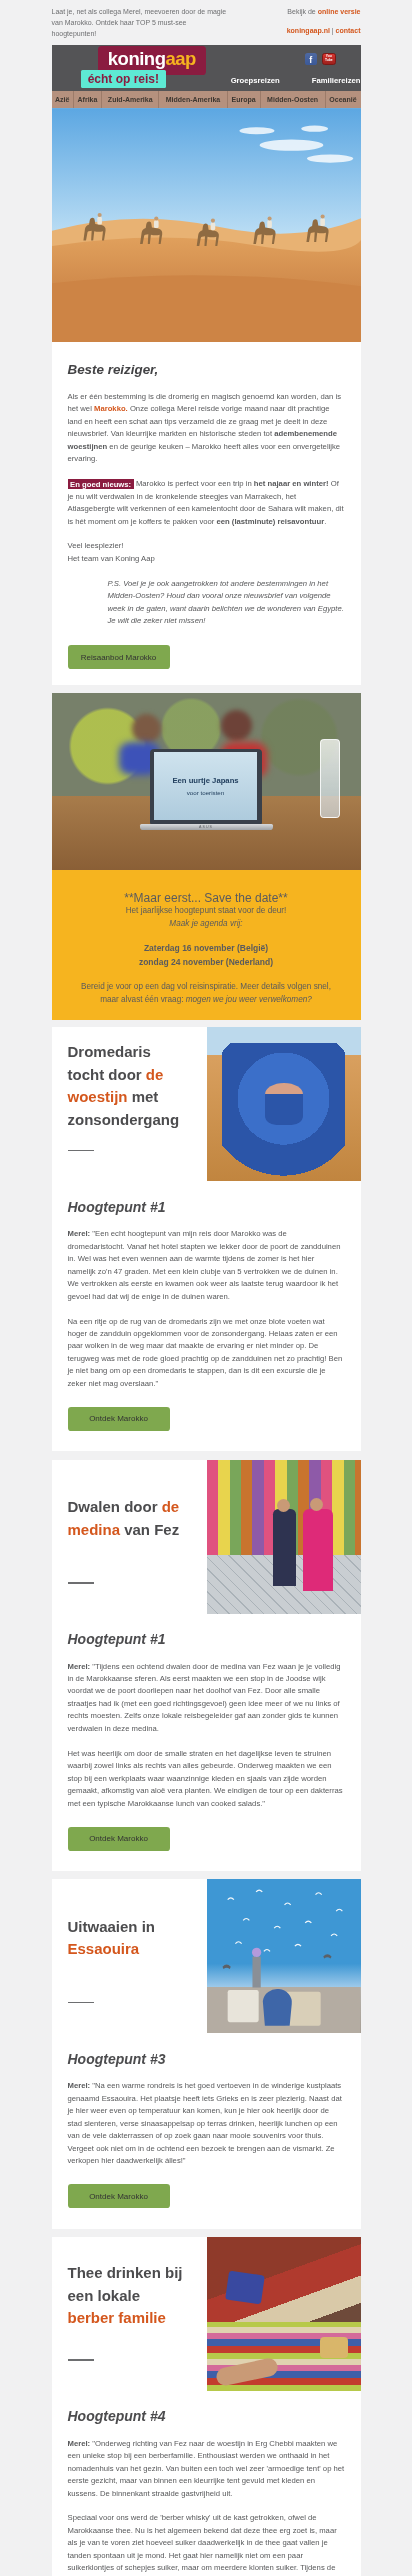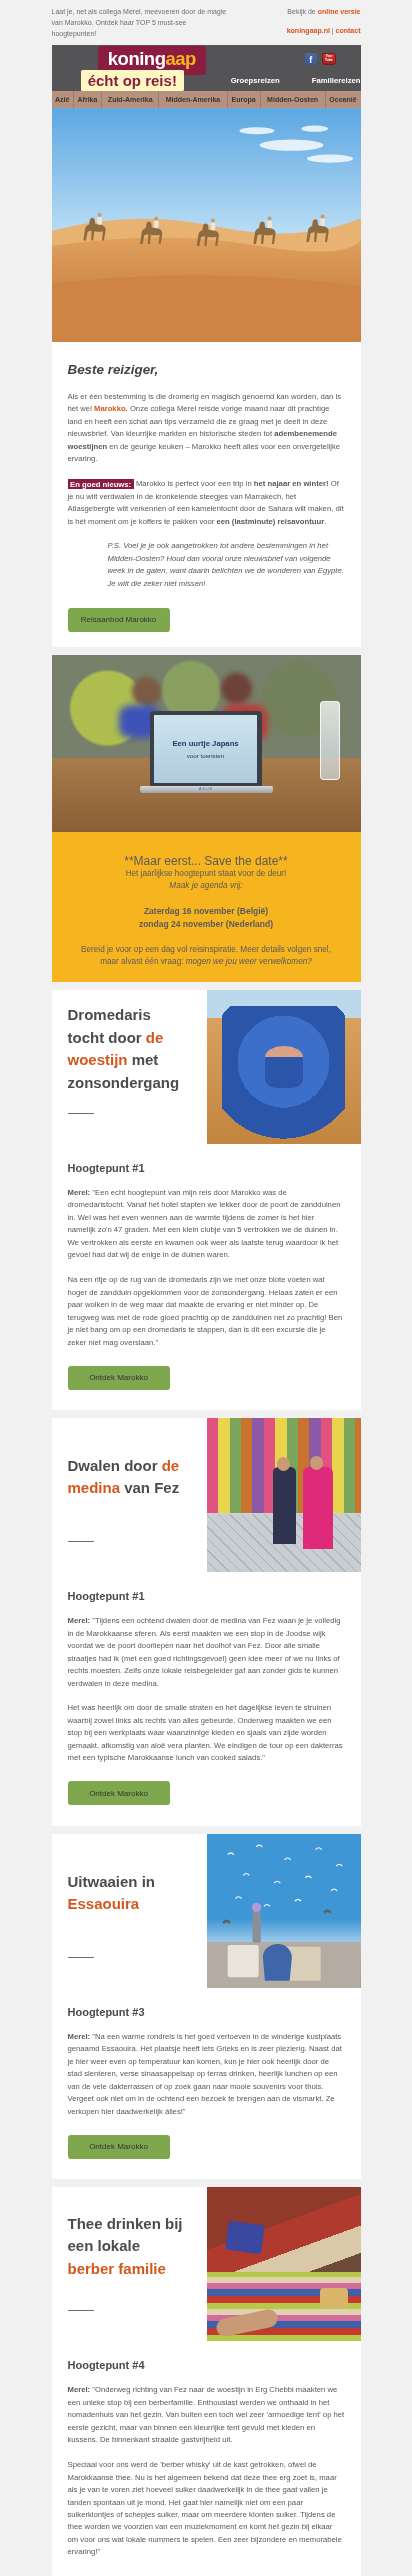--- a/index.html
+++ b/index.html
@@ -11,21 +11,21 @@
   .teaser{width:178px;font-size:7px;color:#6e6f71;line-height:1.55;}
   .ph-right{text-align:right;font-size:7px;color:#6e6f71;line-height:1.5;}
   .ph-right .row2{margin-top:8.2px;}
   .lnk{color:#d4571d;font-weight:bold;cursor:pointer;}
 
   
   .header{background:#545456;height:46px;position:relative;}
   .logo-box{position:absolute;left:46px;top:1px;background:#8a1c40;padding:2.1px 10.3px 5.2px;border-radius:3.6px;font-weight:bold;font-size:18.5px;letter-spacing:-0.5px;cursor:pointer;}
   .logo-koning{color:#ffffff;}
   .logo-aap{color:#f6b41f;}
-  .tagline{position:absolute;left:29px;top:25px;background:#fef9c3;color:#8a1c40;font-weight:bold;font-size:15px;padding:2.1px 7.2px;border-radius:1.5px;}
+  .tagline{position:absolute;left:29px;top:25px;background:#5eead4;color:#8a1c40;font-weight:bold;font-size:12px;padding:2.1px 7.2px;border-radius:1.5px;}
   .social{display:flex;gap:5.2px;}
   .header .social{position:absolute;right:25px;top:7.7px;}
   .icon-fb{width:12.4px;height:12.4px;background:linear-gradient(#4e69a2,#3b5998);border-radius:2.6px;color:#fff;font-weight:bold;font-size:8.8px;display:flex;align-items:flex-end;justify-content:center;line-height:1;padding-bottom:0.5px;box-sizing:border-box;cursor:pointer;}
   .icon-yt{width:13.4px;height:12.4px;background:linear-gradient(#d8352f,#9e201c);border-radius:2.6px;color:#fff;font-size:3.3px;font-weight:bold;display:flex;flex-direction:column;align-items:center;justify-content:center;line-height:1.15;cursor:pointer;border:0.5px solid #7c1714;box-sizing:border-box;}
   .nav{position:absolute;bottom:6.2px;left:0;right:0;display:flex;justify-content:flex-end;gap:32px;color:#fff;font-weight:bold;font-size:7.7px;}
   .nav .nav-item{cursor:pointer;}
 
   
   .subnav{display:flex;background:#b5917e;height:17px;font-size:7px;font-weight:bold;color:#3c3630;}
   .subnav .cell{display:flex;align-items:center;justify-content:center;border-right:0.5px solid #9c7b69;box-sizing:border-box;cursor:pointer;}
@@ -59,21 +59,21 @@
   .event .outro .em{font-style:italic;}
 
   
   .hl-card{background:#fff;margin-bottom:8.2px;}
   .hl-top{display:flex;}
   .hl-left{width:156px;box-sizing:border-box;padding:0 18.5px 36px 16px;display:flex;flex-direction:column;justify-content:center;position:relative;align-items:flex-end;}
   .hl-left h2{font-size:15px;line-height:1.5;color:#4c4c4e;font-weight:bold;margin:0;}
   .rule{position:absolute;left:16px;bottom:30px;width:26px;height:1.5px;background:#6d6e70;}
   .hl-img{width:154px;height:154px;flex-shrink:0;position:relative;overflow:hidden;}
   .hl-body{padding:17.5px 16px 20.6px;box-sizing:border-box;}
-  .kicker-it{font-weight:bold;font-size:11px;color:#4c4c4e;margin:0 0 13.4px;}
+  .kicker-it{font-style:italic;font-weight:bold;font-size:14px;color:#4c4c4e;margin:0 0 13.4px;}
   .hl-body .btn{margin-top:16.5px;}
 
   
   .art{position:absolute;inset:0;}
 </style>
 </head>
 <body>
 
 <div class="col">
 
@@ -149,20 +149,21 @@
       <use href="#camelrider" x="275" y="216"></use>
       <use href="#camelrider" x="385" y="212"></use>
       <use href="#camelrider" x="488" y="208"></use>
     </svg>
   </div>
 
   <div class="card intro-card">
     <h1 class="greeting">Beste reiziger,</h1>
     <p class="body-p"><span>Als er één bestemming is die dromerig en magisch genoemd kan worden, dan is het wel </span><span class="accent">Marokko.</span><span> Onze collega Merel reisde vorige maand naar dit prachtige land en heeft een schat aan tips verzameld die ze graag met je deelt in deze nieuwsbrief. Van kleurrijke markten en historische steden tot </span><span class="b">adembenemende woestijnen</span><span> en de geurige keuken – Marokko heeft alles voor een onvergetelijke ervaring.</span></p>
     <p class="body-p"><span class="hl-maroon">En goed nieuws:</span><span> Marokko is perfect voor een trip in </span><span class="b">het najaar en winter!</span><span> Of je nu wilt verdwalen in de kronkelende steegjes van Marrakech, het Atlasgebergte wilt verkennen of een kamelentocht door de Sahara wilt maken, dit is hét moment om je koffers te pakken voor </span><span class="b">een (lastminute) reisavontuur</span><span>.</span></p>
+    <p class="body-p" style="margin-bottom:0;"><span>Veel leesplezier!</span><br><span>Het team van Koning Aap</span></p>
     <p class="body-p ps" style="margin-top:12.4px;">P.S. Voel je je ook aangetrokken tot andere bestemmingen in het Midden-Oosten? Houd dan vooral onze nieuwsbrief van volgende week in de gaten, want daarin belichten we de wonderen van Egypte. Je wilt die zeker niet missen!</p>
     <div class="btn">Reisaanbod Marokko</div>
   </div>
 
   <div class="flow-img" style="background:
       radial-gradient(circle at 18% 30%, rgba(183,201,74,.85) 0 36px, rgba(183,201,74,0) 39px),
       radial-gradient(circle at 45% 20%, rgba(150,180,90,.6) 0 28px, rgba(150,180,90,0) 31px),
       radial-gradient(circle at 80% 25%, rgba(110,130,80,.5) 0 36px, rgba(110,130,80,0) 40px),
       linear-gradient(#77806a 0 58%, #a87c4b 58%, #8a5f36 100%);">
     <div style="position:absolute;left:26%;top:12%;width:29px;height:29px;border-radius:50%;background:#7c5a44;filter:blur(2.6px);"></div>

